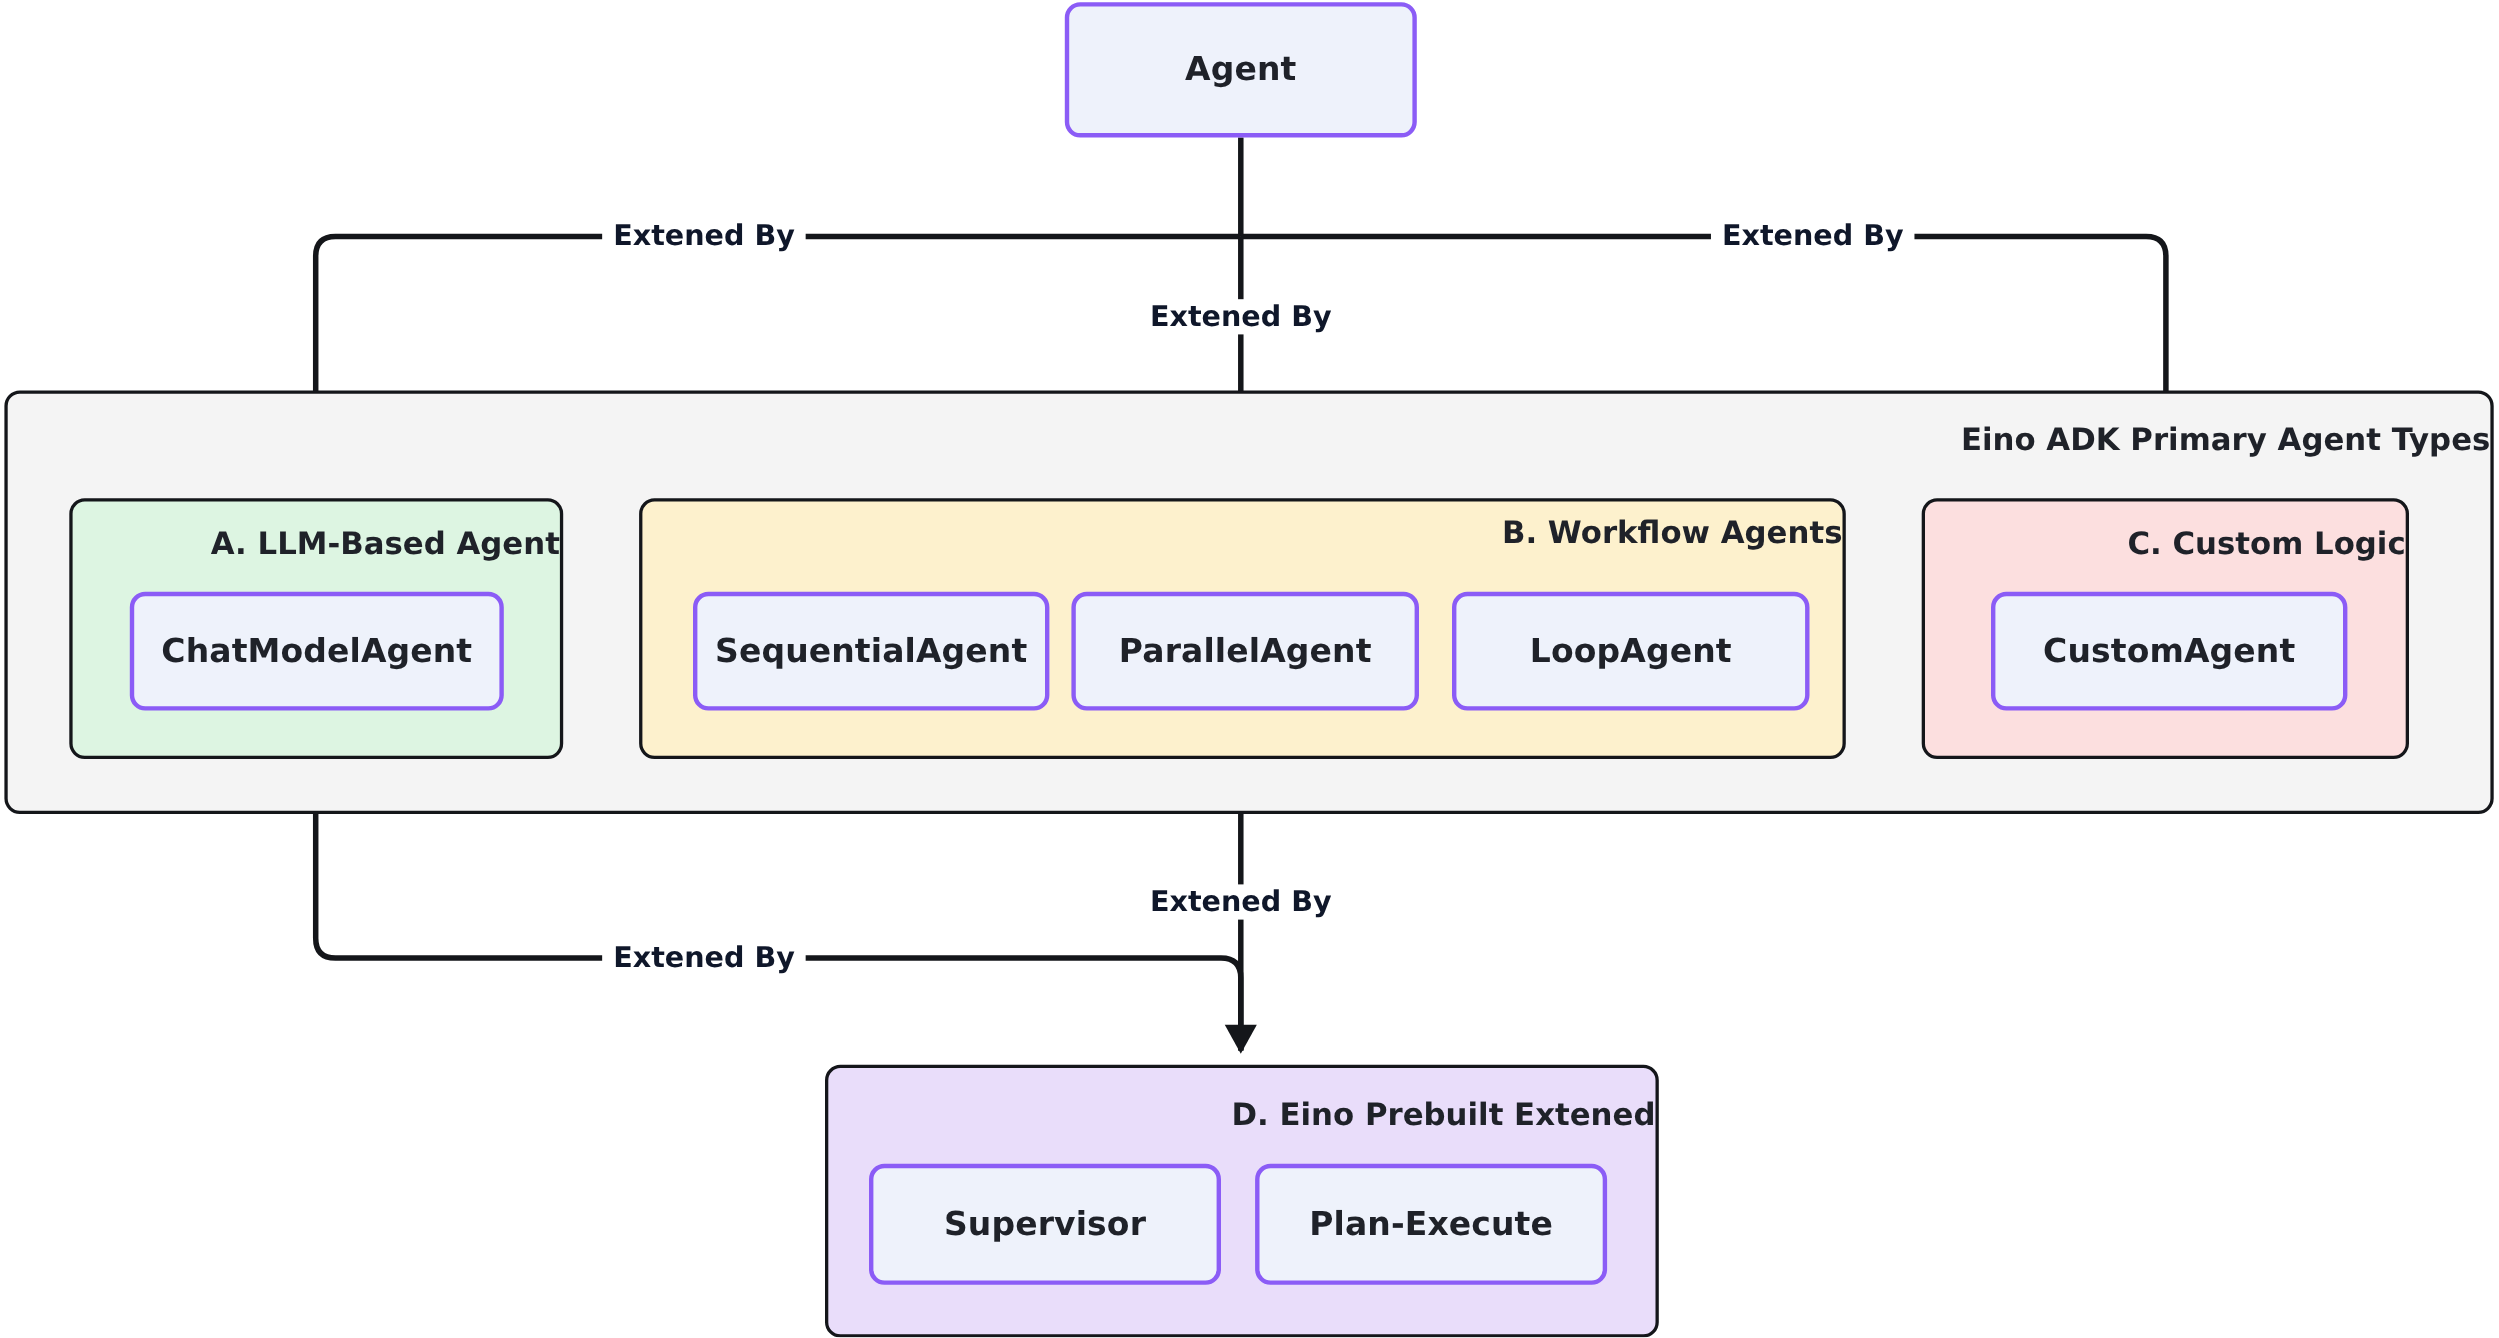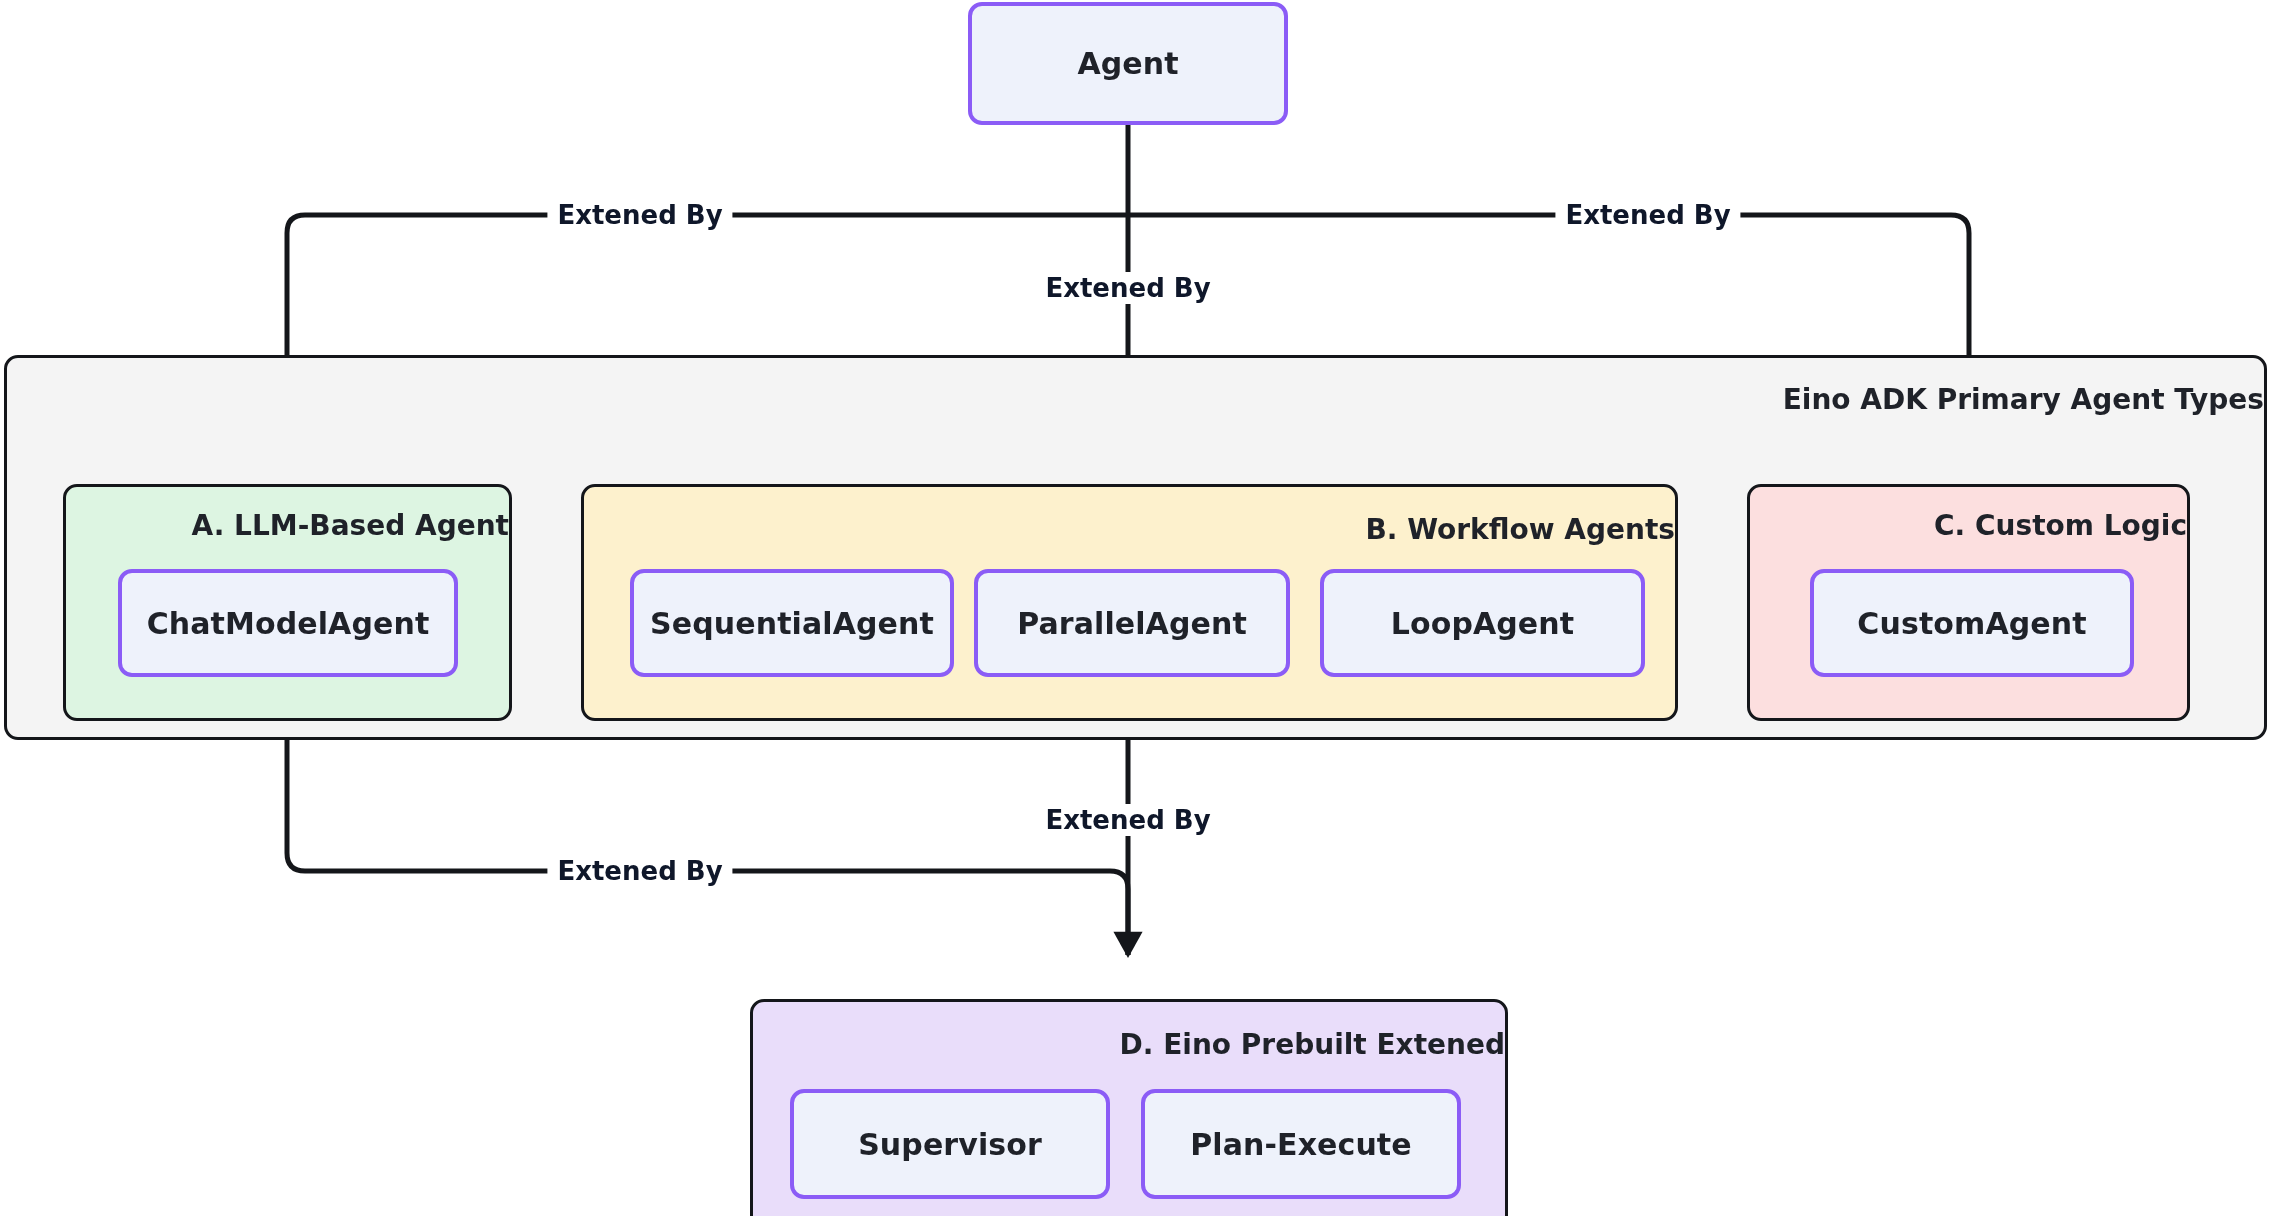--- a/index.html
+++ b/index.html
@@ -31,21 +31,20 @@
     justify-content:center;
     color:#1f2229;
     font-weight:bold;
     letter-spacing:.1px;
   }
   .group{
     position:absolute;
     box-sizing:border-box;
     border:3px solid #14161a;
     border-radius:14px;
-    margin-top:31px;
   }
   .group-title{
     position:absolute;
     left:0;right:0;
     text-align:right;
     font-weight:bold;
     color:#1f2229;
     white-space:nowrap;
   }
   .outer{
@@ -113,21 +112,21 @@
   </div>
 
   <div class="group" style="left:63px;top:453px;width:449px;height:237px;background:#ddf5e2;">
     <div class="group-title t-group" style="top:22px;">A. LLM-Based Agent</div>
     <div class="node n-leaf" style="left:52px;top:82px;width:340px;height:108px;">
       <span>ChatModelAgent</span>
     </div>
   </div>
 
   <div class="group" style="left:581px;top:453px;width:1097px;height:237px;background:#fdf1cd;">
-    <div class="group-title t-group" style="top:26px;padding-left:16px;">B. Workflow Agents</div>
+    <div class="group-title t-group" style="top:12px;padding-left:16px;">B. Workflow Agents</div>
     <div class="node n-leaf" style="left:46px;top:82px;width:324px;height:108px;">
       <span>SequentialAgent</span>
     </div>
     <div class="node n-leaf" style="left:390px;top:82px;width:316px;height:108px;">
       <span>ParallelAgent</span>
     </div>
     <div class="node n-leaf" style="left:736px;top:82px;width:325px;height:108px;">
       <span>LoopAgent</span>
     </div>
   </div>

